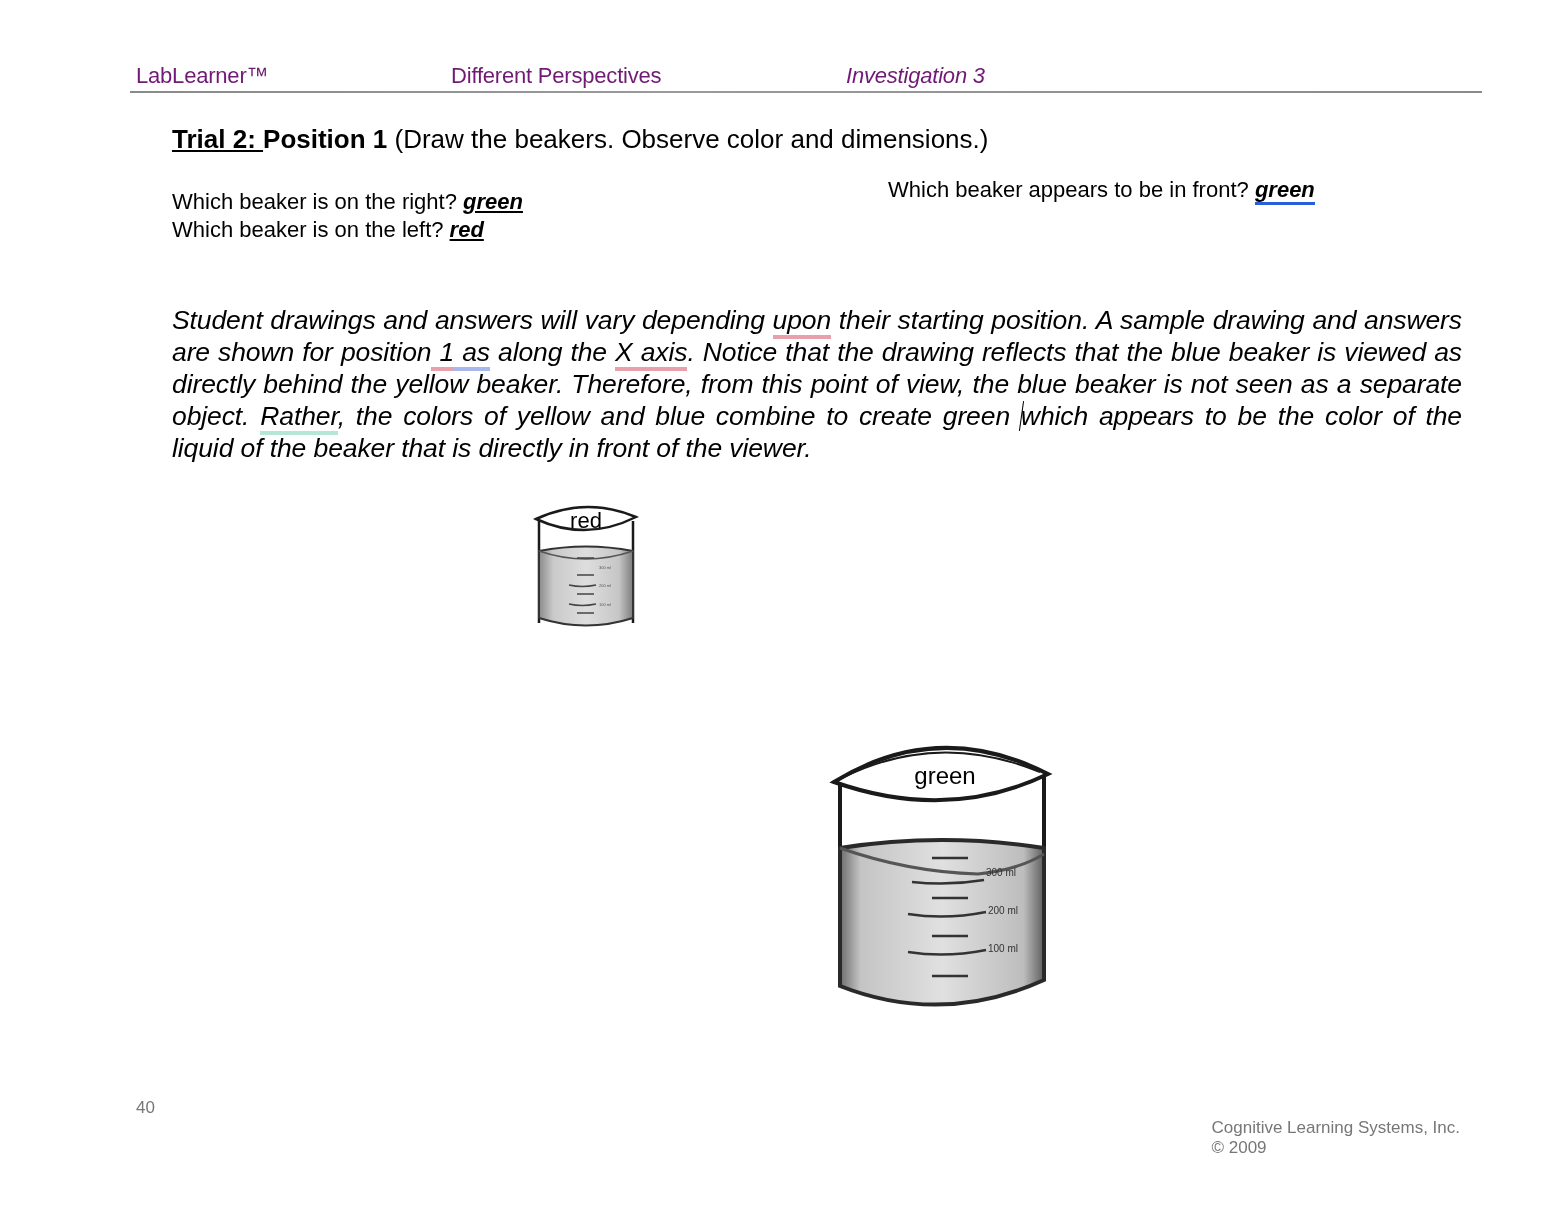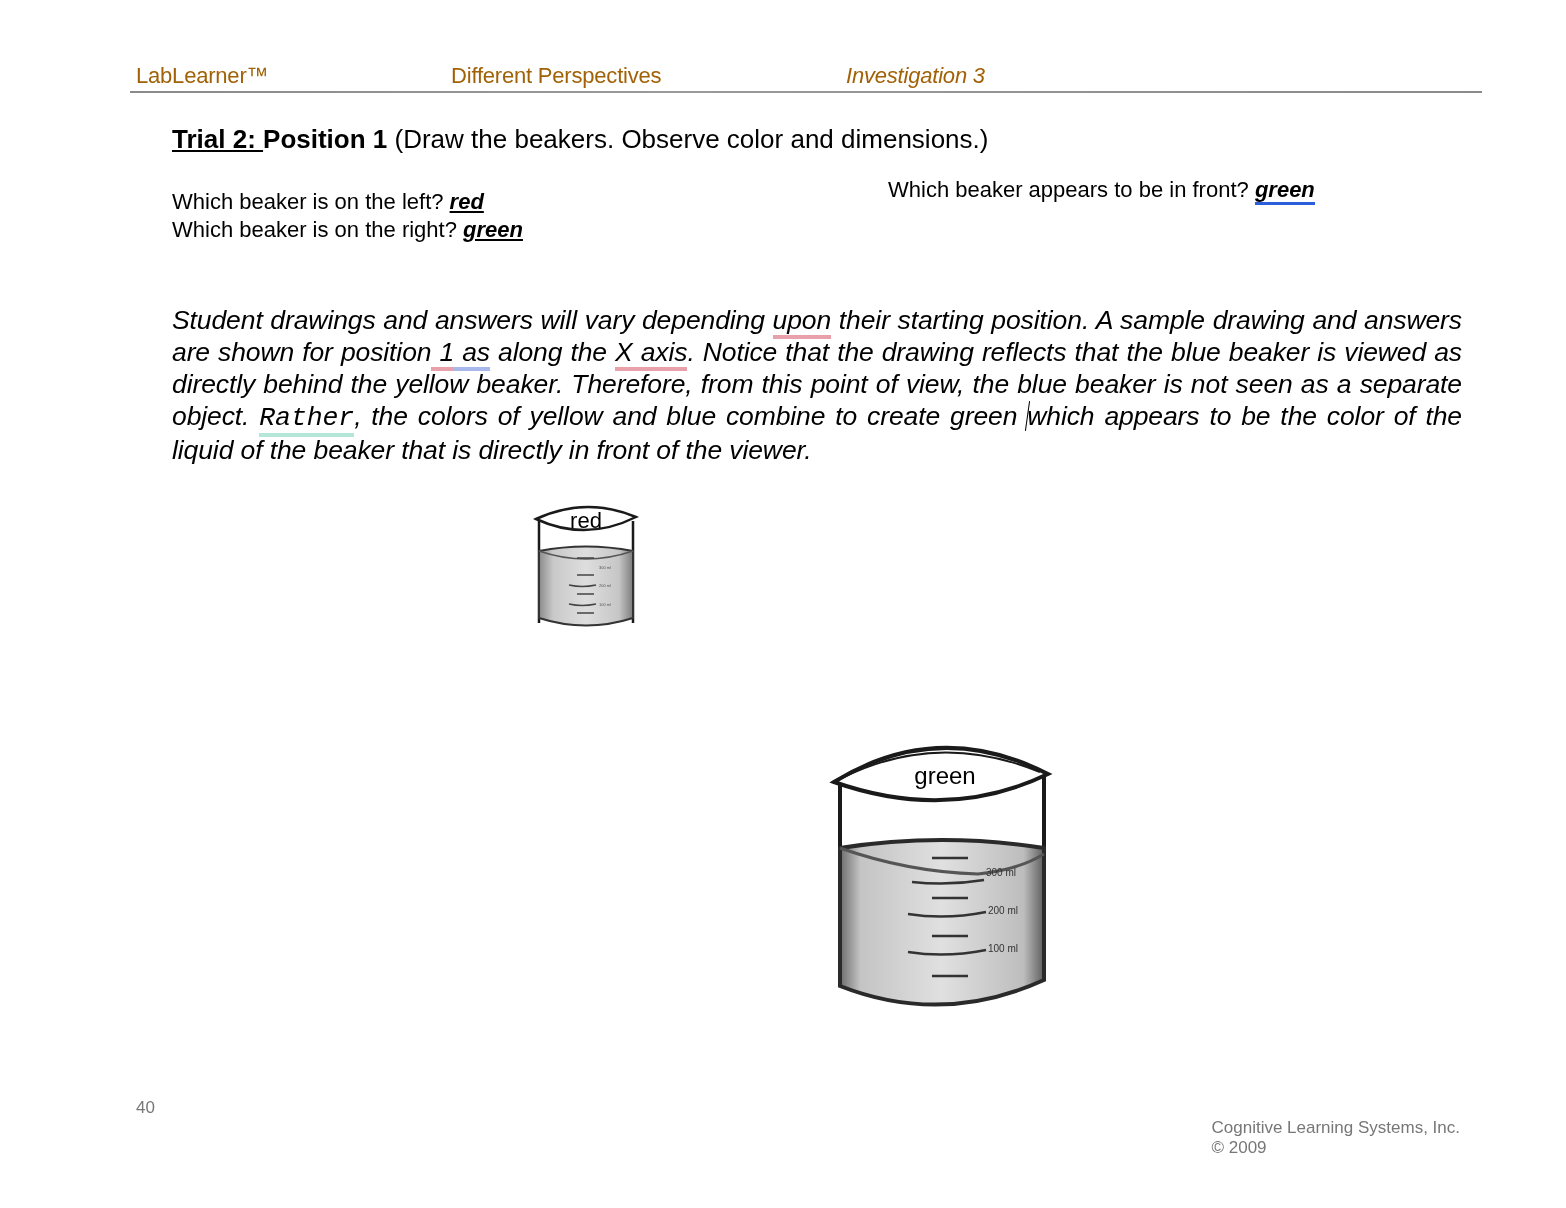--- a/index.html
+++ b/index.html
@@ -1,35 +1,35 @@
 <!DOCTYPE html>
 <html><head>
 <meta charset="utf-8">
 <style>
   html, body { margin: 0; padding: 0; background: #ffffff; }
   body { width: 1566px; height: 1208px; position: relative; overflow: hidden;
          font-family: "Liberation Sans", sans-serif; color: #000; }
 
-  .hdr { position: absolute; top: 63px; font-size: 22px; color: #a16207; letter-spacing: -0.2px; }
+  .hdr { position: absolute; top: 63px; font-size: 22px; color: #701a75; letter-spacing: -0.2px; }
   .hdr-rule { position: absolute; left: 130px; top: 91px; width: 1352px; height: 2px;
               background: linear-gradient(to right, #8a8a8a, #9a9a9a 40%, #8a8a8a); }
 
   .title { position: absolute; left: 172px; top: 124px; font-size: 26px; white-space: nowrap; }
   .title .trial { font-weight: bold; text-decoration: underline; }
   .title .pos { font-weight: bold; }
 
   .qa { position: absolute; font-size: 22px; white-space: nowrap; line-height: 28px; }
   .qa .ans { font-weight: bold; font-style: italic; text-decoration: underline; }
   .qa .ans.blue-ul { text-decoration: none; border-bottom: 3px solid #2b5fd9; padding-bottom: 0px; }
 
   .para { position: absolute; left: 172px; top: 304px; width: 1290px; font-size: 26.5px;
           font-style: italic; line-height: 32px; text-align: justify; letter-spacing: -0.1px; }
   .para .mark-red { border-bottom: 4px solid #e8a0aa; }
   .para .mark-blue { border-bottom: 4px solid #a8b8ec; }
-  .para .mark-teal { border-bottom: 4px solid #b6e6d8; font-family: Liberation Mono, monospace; }
+  .para .mark-teal { border-bottom: 4px solid #b6e6d8; }
   .para .caret { display: inline-block; width: 1px; height: 30px; background: #000;
                  vertical-align: -6px; transform: rotate(8deg); margin-right: -1px; }
 
   .beaker { position: absolute; }
   .beaker .label { position: absolute; width: 100%; text-align: center; color: #000; }
 
   .pagenum { position: absolute; left: 136px; top: 1098px; font-size: 17px; color: #777; }
   .footer { position: absolute; right: 106px; top: 1118px; font-size: 17px; color: #777;
             text-align: left; line-height: 20px; }
 </style>
@@ -40,24 +40,24 @@
 <div class="hdr" style="left:451px;">Different Perspectives</div>
 <div class="hdr" style="left:846px;font-style:italic;">Investigation 3</div>
 <div class="hdr-rule"></div>
 
 <div class="title">
   <span class="trial">Trial 2: </span><span class="pos">Position 1</span><span> (Draw the beakers. Observe color and dimensions.)</span>
 </div>
 
 <div class="qa" style="left:172px; top:188px;">
   <div>
-    <span>Which beaker is on the left? </span><span class="ans">red</span>
+    <span>Which beaker is on the right?  </span><span class="ans">green</span>
   </div>
   <div>
-    <span>Which beaker is on the right?  </span><span class="ans">green</span>
+    <span>Which beaker is on the left? </span><span class="ans">red</span>
   </div>
 </div>
 <div class="qa" style="left:856px; top:176px;margin-left:32px;">
   <div>
     <span>Which beaker appears to be in front? </span><span class="ans blue-ul">green</span>
   </div>
 </div>
 
 <div class="para"><span>Student drawings and answers will vary depending </span><span class="mark-red">upon</span><span> their starting position.  A sample drawing and answers are shown for position</span><span class="mark-red"> 1</span><span class="mark-blue"> as</span><span> along the </span><span class="mark-red">X axis</span><span>. Notice that the drawing reflects that the blue beaker is viewed as directly behind the yellow beaker.  Therefore, from this point of view, the blue beaker is not seen as a separate object.  </span><span class="mark-teal">Rather</span><span>, the colors of yellow and blue combine to create green </span><span class="caret"></span><span>which appears to be the color of the liquid of the beaker that is directly in front of the viewer.</span></div>
 

